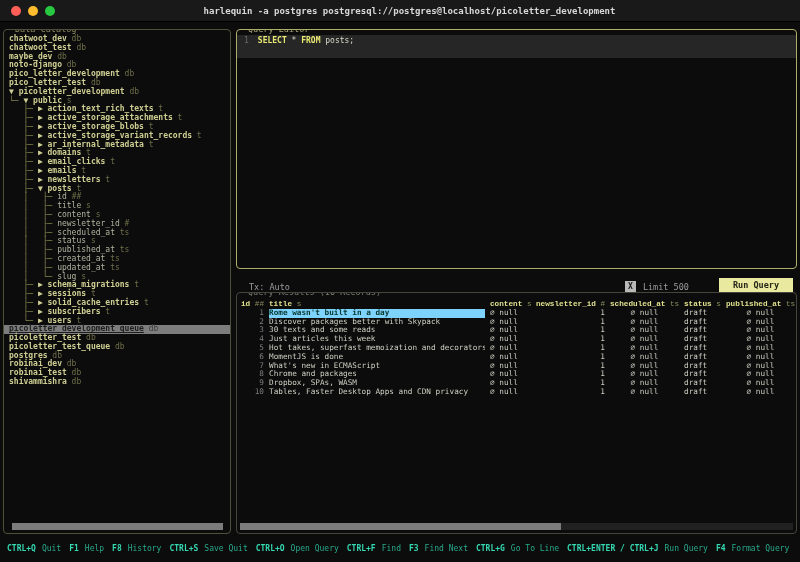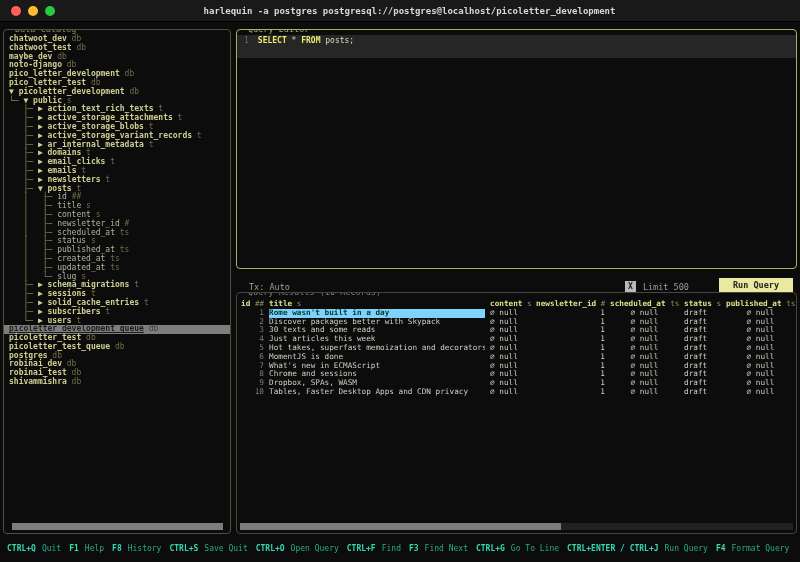--- a/index.html
+++ b/index.html
@@ -57,21 +57,21 @@
   .runbtn { margin-left: 30px; margin-right: 2px; background: #e9e9a0; color: #26261a;
             font-weight: bold; font-size: 8.5px; border: none; padding: 0 14px;
             height: 14px; font-family: inherit; cursor: pointer; }
   
   .tablewrap { padding: 7px 0 0 4px; overflow: hidden; }
   .hrow, .brow { display: flex; height: 8.8px; line-height: 8.8px; font-size: 7.7px;
                  white-space: pre; overflow: hidden; }
   .cell { flex: none; margin-right: 5px; overflow: hidden; }
   .c0 { width: 23px; } .c1 { width: 216px; } .c2 { width: 41px; } .c3 { width: 69px; }
   .c4 { width: 69px; } .c5 { width: 37px; } .c6 { width: 69px; } .c7 { width: 40px; }
-  .hrow .cell { color: #e0e08e; font-weight: bold; }
+  .hrow .cell { color: #e0e08e; font-weight: bold; font-family: Liberation Mono, monospace; }
   .hrow .htype { color: #8b8b5d; font-weight: normal; }
   .brow .c0, .brow .c3 { text-align: right; }
   .brow .c4, .brow .c6 { text-align: center; }
   .brow .cell { color: #cfcfc4; }
   .brow .c0 { color: #7f7f7f; }
   .nullv { color: #8a8a8a; }
   .selcell { background: #7dd3fc; color: #07362e !important; font-weight: bold; }
   
   .hscroll { position: absolute; bottom: 3px; left: 3px; right: 3px; height: 7px; }
   .results-scroll { background: #212121; }
@@ -131,21 +131,21 @@
         <div class="tablewrap">
           <div class="hrow" id="thead"><div class="cell c0"><span>id</span><span class="htype"> ##</span></div><div class="cell c1"><span>title</span><span class="htype"> s</span></div><div class="cell c2"><span>content</span><span class="htype"> s</span></div><div class="cell c3"><span>newsletter_id</span><span class="htype"> #</span></div><div class="cell c4"><span>scheduled_at</span><span class="htype"> ts</span></div><div class="cell c5"><span>status</span><span class="htype"> s</span></div><div class="cell c6"><span>published_at</span><span class="htype"> ts</span></div><div class="cell c7"><span>crea</span></div></div>
           <div id="tbody">
               <div class="brow"><div class="cell c0">1</div><div class="cell c1 selcell">Rome wasn't built in a day</div><div class="cell c2 nullv">∅ null</div><div class="cell c3">1</div><div class="cell c4 nullv">∅ null</div><div class="cell c5">draft</div><div class="cell c6 nullv">∅ null</div><div class="cell c7">2025</div></div>
               <div class="brow"><div class="cell c0">2</div><div class="cell c1">Discover packages better with Skypack</div><div class="cell c2 nullv">∅ null</div><div class="cell c3">1</div><div class="cell c4 nullv">∅ null</div><div class="cell c5">draft</div><div class="cell c6 nullv">∅ null</div><div class="cell c7">2025</div></div>
               <div class="brow"><div class="cell c0">3</div><div class="cell c1">30 texts and some reads</div><div class="cell c2 nullv">∅ null</div><div class="cell c3">1</div><div class="cell c4 nullv">∅ null</div><div class="cell c5">draft</div><div class="cell c6 nullv">∅ null</div><div class="cell c7">2025</div></div>
               <div class="brow"><div class="cell c0">4</div><div class="cell c1">Just articles this week</div><div class="cell c2 nullv">∅ null</div><div class="cell c3">1</div><div class="cell c4 nullv">∅ null</div><div class="cell c5">draft</div><div class="cell c6 nullv">∅ null</div><div class="cell c7">2024</div></div>
               <div class="brow"><div class="cell c0">5</div><div class="cell c1">Hot takes, superfast memoization and decorators</div><div class="cell c2 nullv">∅ null</div><div class="cell c3">1</div><div class="cell c4 nullv">∅ null</div><div class="cell c5">draft</div><div class="cell c6 nullv">∅ null</div><div class="cell c7">2024</div></div>
               <div class="brow"><div class="cell c0">6</div><div class="cell c1">MomentJS is done</div><div class="cell c2 nullv">∅ null</div><div class="cell c3">1</div><div class="cell c4 nullv">∅ null</div><div class="cell c5">draft</div><div class="cell c6 nullv">∅ null</div><div class="cell c7">2024</div></div>
               <div class="brow"><div class="cell c0">7</div><div class="cell c1">What's new in ECMAScript</div><div class="cell c2 nullv">∅ null</div><div class="cell c3">1</div><div class="cell c4 nullv">∅ null</div><div class="cell c5">draft</div><div class="cell c6 nullv">∅ null</div><div class="cell c7">2024</div></div>
-              <div class="brow"><div class="cell c0">8</div><div class="cell c1">Chrome and sessions</div><div class="cell c2 nullv">∅ null</div><div class="cell c3">1</div><div class="cell c4 nullv">∅ null</div><div class="cell c5">draft</div><div class="cell c6 nullv">∅ null</div><div class="cell c7">2024</div></div>
+              <div class="brow"><div class="cell c0">8</div><div class="cell c1">Chrome and packages</div><div class="cell c2 nullv">∅ null</div><div class="cell c3">1</div><div class="cell c4 nullv">∅ null</div><div class="cell c5">draft</div><div class="cell c6 nullv">∅ null</div><div class="cell c7">2024</div></div>
               <div class="brow"><div class="cell c0">9</div><div class="cell c1">Dropbox, SPAs, WASM</div><div class="cell c2 nullv">∅ null</div><div class="cell c3">1</div><div class="cell c4 nullv">∅ null</div><div class="cell c5">draft</div><div class="cell c6 nullv">∅ null</div><div class="cell c7">2024</div></div>
               <div class="brow"><div class="cell c0">10</div><div class="cell c1">Tables, Faster Desktop Apps and CDN privacy</div><div class="cell c2 nullv">∅ null</div><div class="cell c3">1</div><div class="cell c4 nullv">∅ null</div><div class="cell c5">draft</div><div class="cell c6 nullv">∅ null</div><div class="cell c7">2024</div></div>
             </div>
         </div>
         <div class="hscroll results-scroll">
           <div class="thumb"></div>
         </div>
       </div>
 
     </section>

